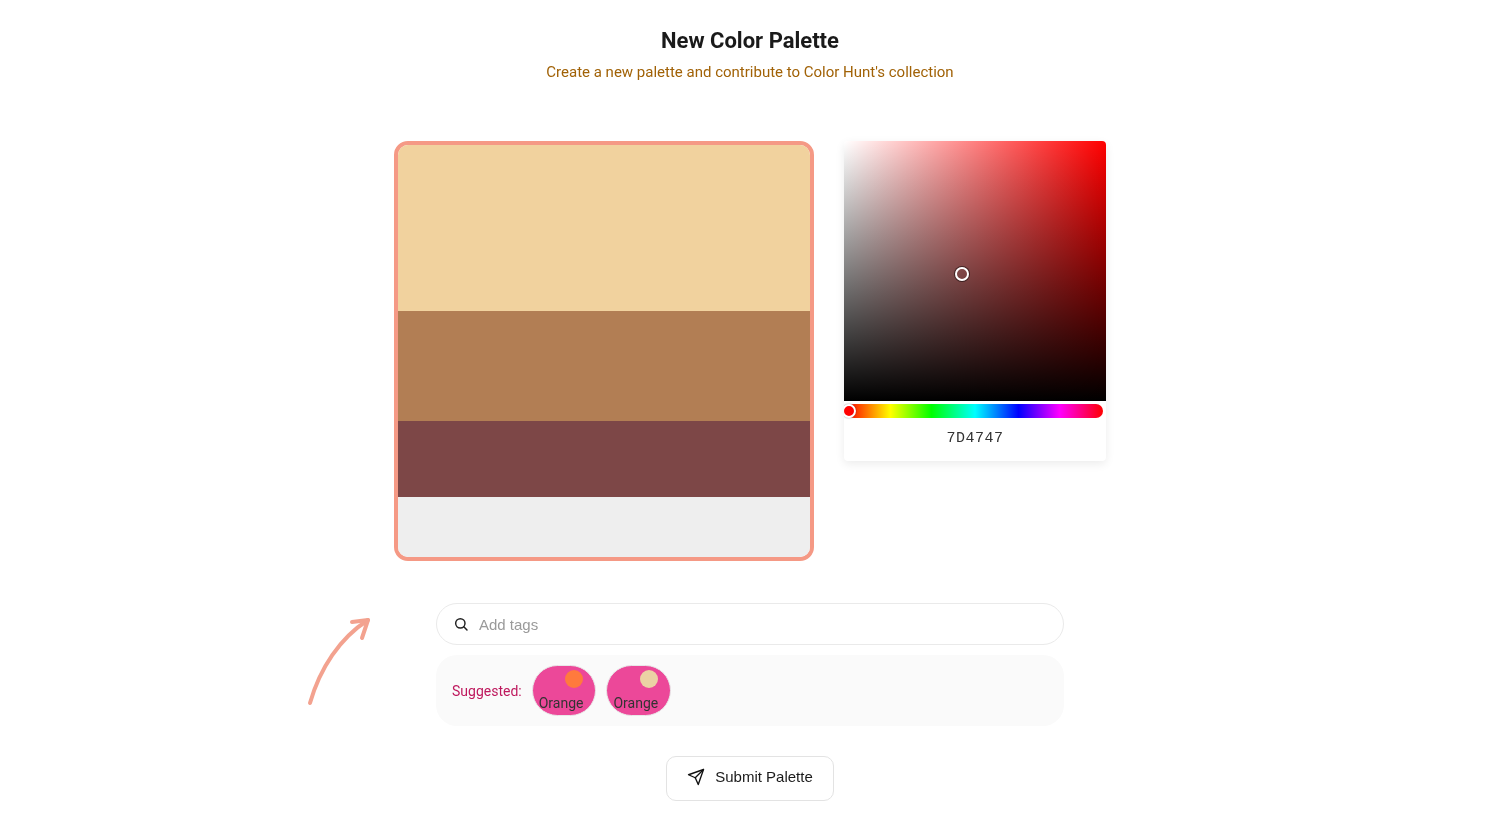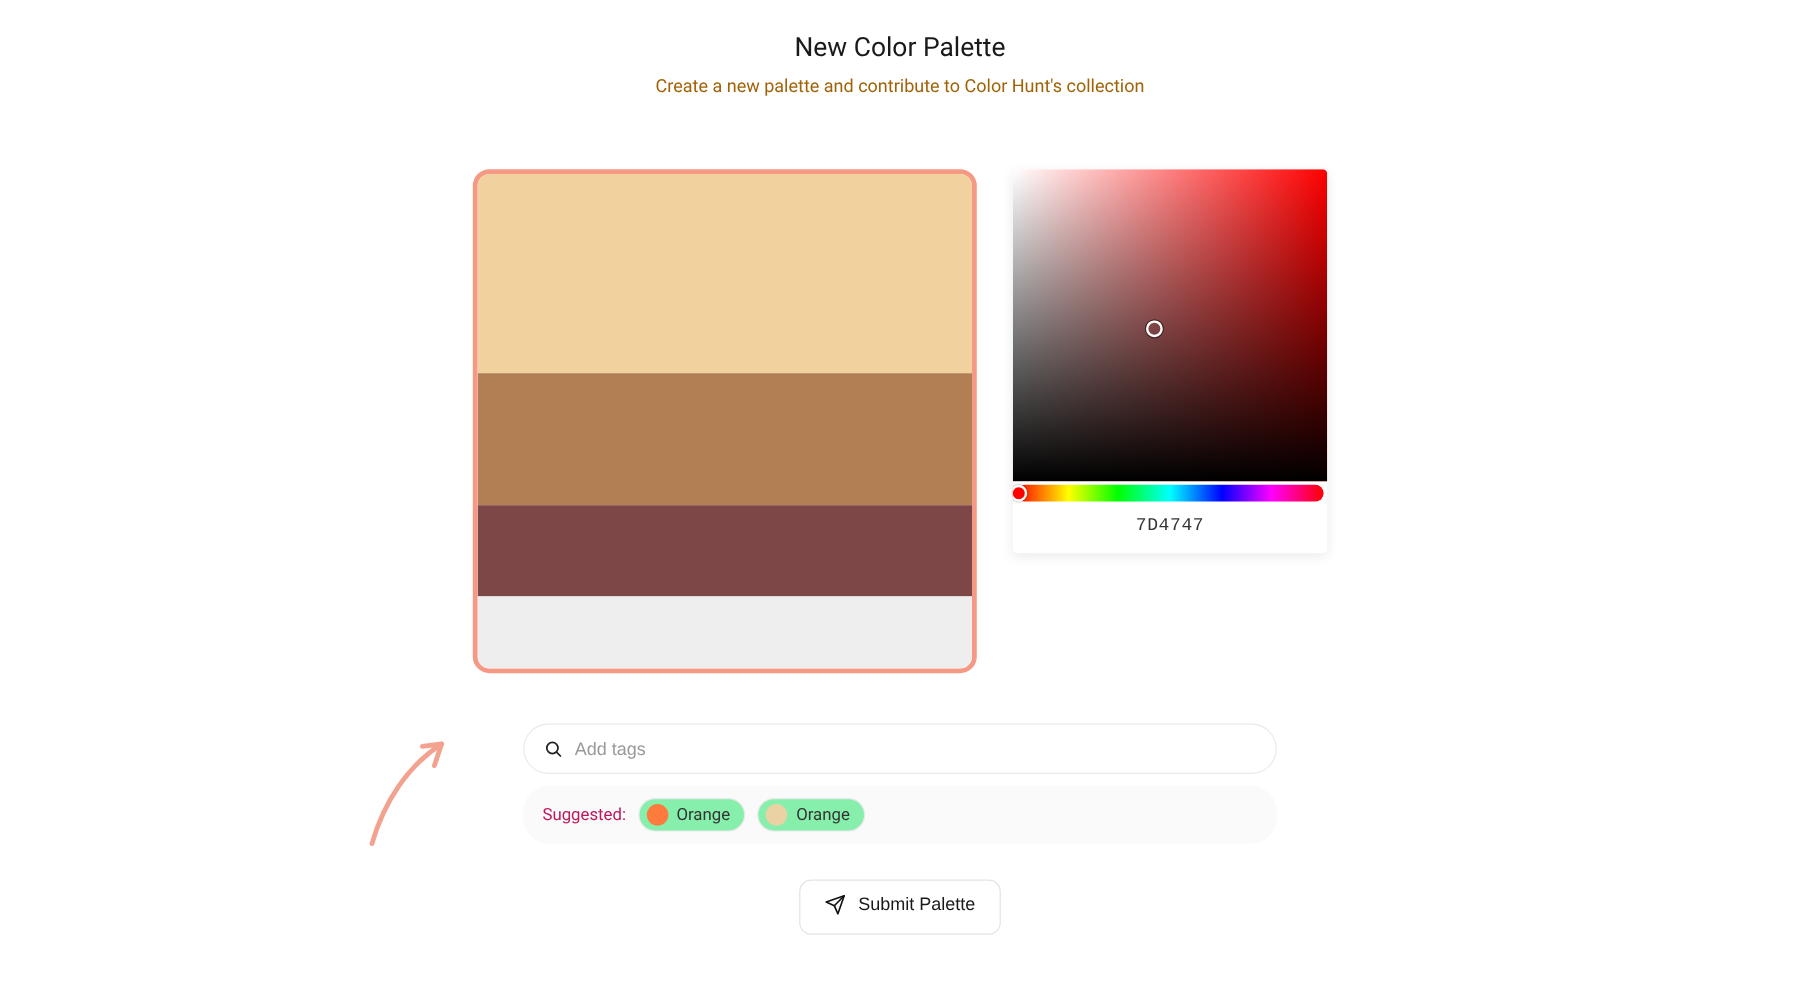--- a/index.html
+++ b/index.html
@@ -14,21 +14,21 @@
       width: 1500px;
       height: 835px;
       position: relative;
     }
     .header {
       text-align: center;
       padding-top: 28px;
     }
     .title {
       font-size: 22px;
-      font-weight: 400;
+      font-weight: 700;
       color: #1a1a1a;
       margin-bottom: 10px;
     }
     .subtitle {
       font-size: 15px;
       color: #a16207;
     }
     .main-row {
       display: flex;
       justify-content: center;
@@ -147,29 +147,30 @@
       background: #fafafa;
       border-radius: 21px;
       padding: 10px 16px;
     }
     .suggested-label {
       font-size: 14px;
       color: #be185d;
     }
     .tag-chip {
       display: inline-flex;
-      align-items: center;
+      align-items: flex-end;
       gap: 7px;
-      background: #86efac;
+      background: #ec4899;
       border: 1px solid #e8e8e8;
       border-radius: 999px;
       padding: 4px 12px 4px 6px;
       font-size: 14px;
       color: #333;
       cursor: pointer;
+      flex-direction: column;
     }
     .chip-dot {
       width: 18px;
       height: 18px;
       border-radius: 50%;
     }
 
     .submit-row {
       margin-top: 30px;
       text-align: center;

